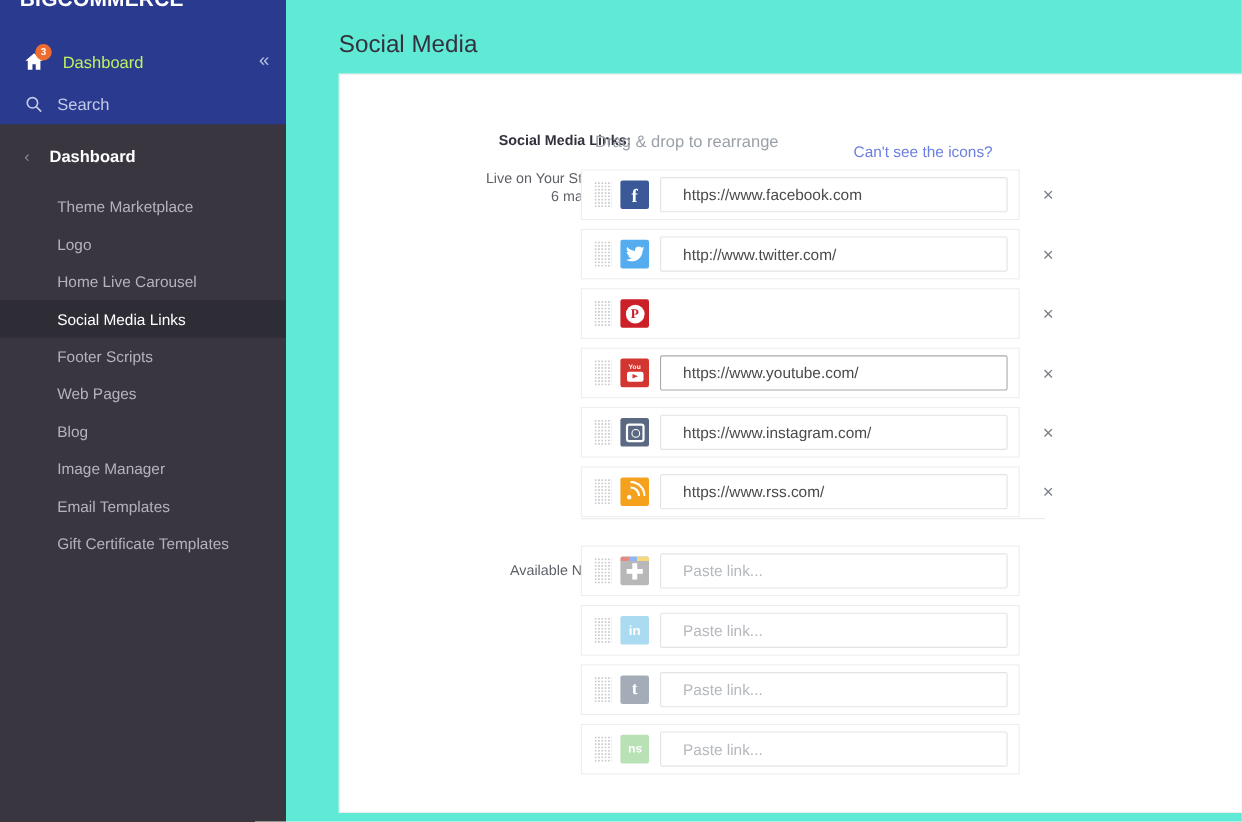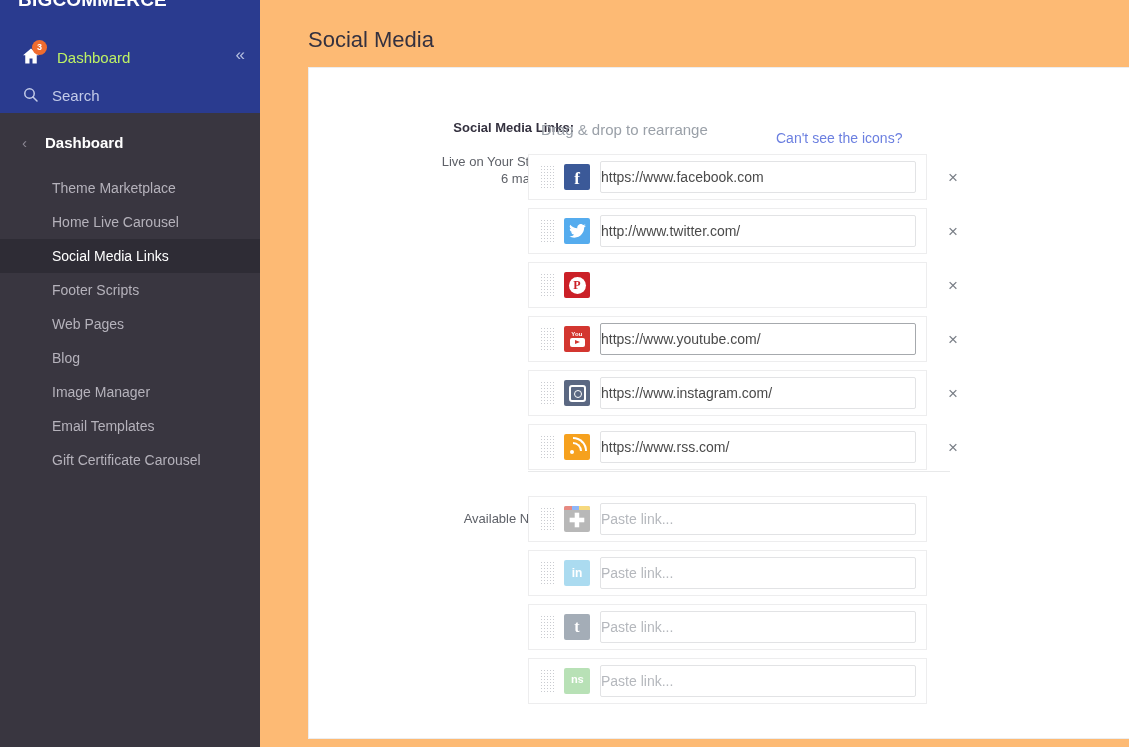--- a/index.html
+++ b/index.html
@@ -81,21 +81,21 @@
     padding-left: 52px;
     color: #b5b2bb; font-size: 14px;
     cursor: pointer;
   }
   .sb-item.active { background: #2e2c35; color: #ffffff; }
 
   
   .main {
     position: absolute; left: 260px; top: 0;
     width: 869px; height: 747px;
-    background: #fdba74;
+    background: #5eead4;
   }
   .page-title {
     position: absolute; left: 48px; top: 27px;
     font-size: 22px; color: #34313f; font-weight: normal;
   }
   .card {
     position: absolute; left: 48px; top: 67px;
     width: 900px; min-height: 672px;
     background: #ffffff;
     border: 1px solid #ecedef;
@@ -144,21 +144,21 @@
   .sicon {
     width: 26px; height: 26px; margin-left: 8px; flex: none;
     border-radius: 2px; position: relative;
     display: flex; align-items: center; justify-content: center;
     color: #ffffff; font-weight: bold; font-size: 15px;
     overflow: hidden;
   }
   .url-input {
     margin-left: 10px; flex: 1; height: 32px; margin-right: 10px;
     border: 1px solid #e2e3e5; border-radius: 2px;
-    padding: 0 0; font-size: 14px; color: #4a4a4a;
+    padding: 0 20px; font-size: 14px; color: #4a4a4a;
     font-family: "Liberation Sans", sans-serif;
     background: #fff; outline: none;
   }
   .url-input.focused { border-color: #a6a9ad; }
   .url-input::placeholder { color: #b5b8bd; }
   .del-btn {
     position: absolute; left: 413px; top: 12px;
     width: 22px; height: 22px; cursor: pointer;
     color: #7a7f87; font-size: 17px; line-height: 22px; text-align: center;
     font-family: "Liberation Sans", sans-serif;
@@ -247,20 +247,23 @@
     <div class="sb-section">
       <span class="sb-back">‹</span>
       <span class="sb-section-title">Dashboard</span>
     </div>
 
     <div id="sb-items">
         <div class="sb-item">
           <span>Theme Marketplace</span>
         </div>
         <div class="sb-item">
+          <span>Logo</span>
+        </div>
+        <div class="sb-item">
           <span>Home Live Carousel</span>
         </div>
         <div class="sb-item active">
           <span>Social Media Links</span>
         </div>
         <div class="sb-item">
           <span>Footer Scripts</span>
         </div>
         <div class="sb-item">
           <span>Web Pages</span>
@@ -268,21 +271,21 @@
         <div class="sb-item">
           <span>Blog</span>
         </div>
         <div class="sb-item">
           <span>Image Manager</span>
         </div>
         <div class="sb-item">
           <span>Email Templates</span>
         </div>
         <div class="sb-item">
-          <span>Gift Certificate Carousel</span>
+          <span>Gift Certificate Templates</span>
         </div>
       </div>
   </div>
 
   <div class="main">
     <div class="page-title">Social Media</div>
 
     <div class="card">
       <div class="form-area">
 

